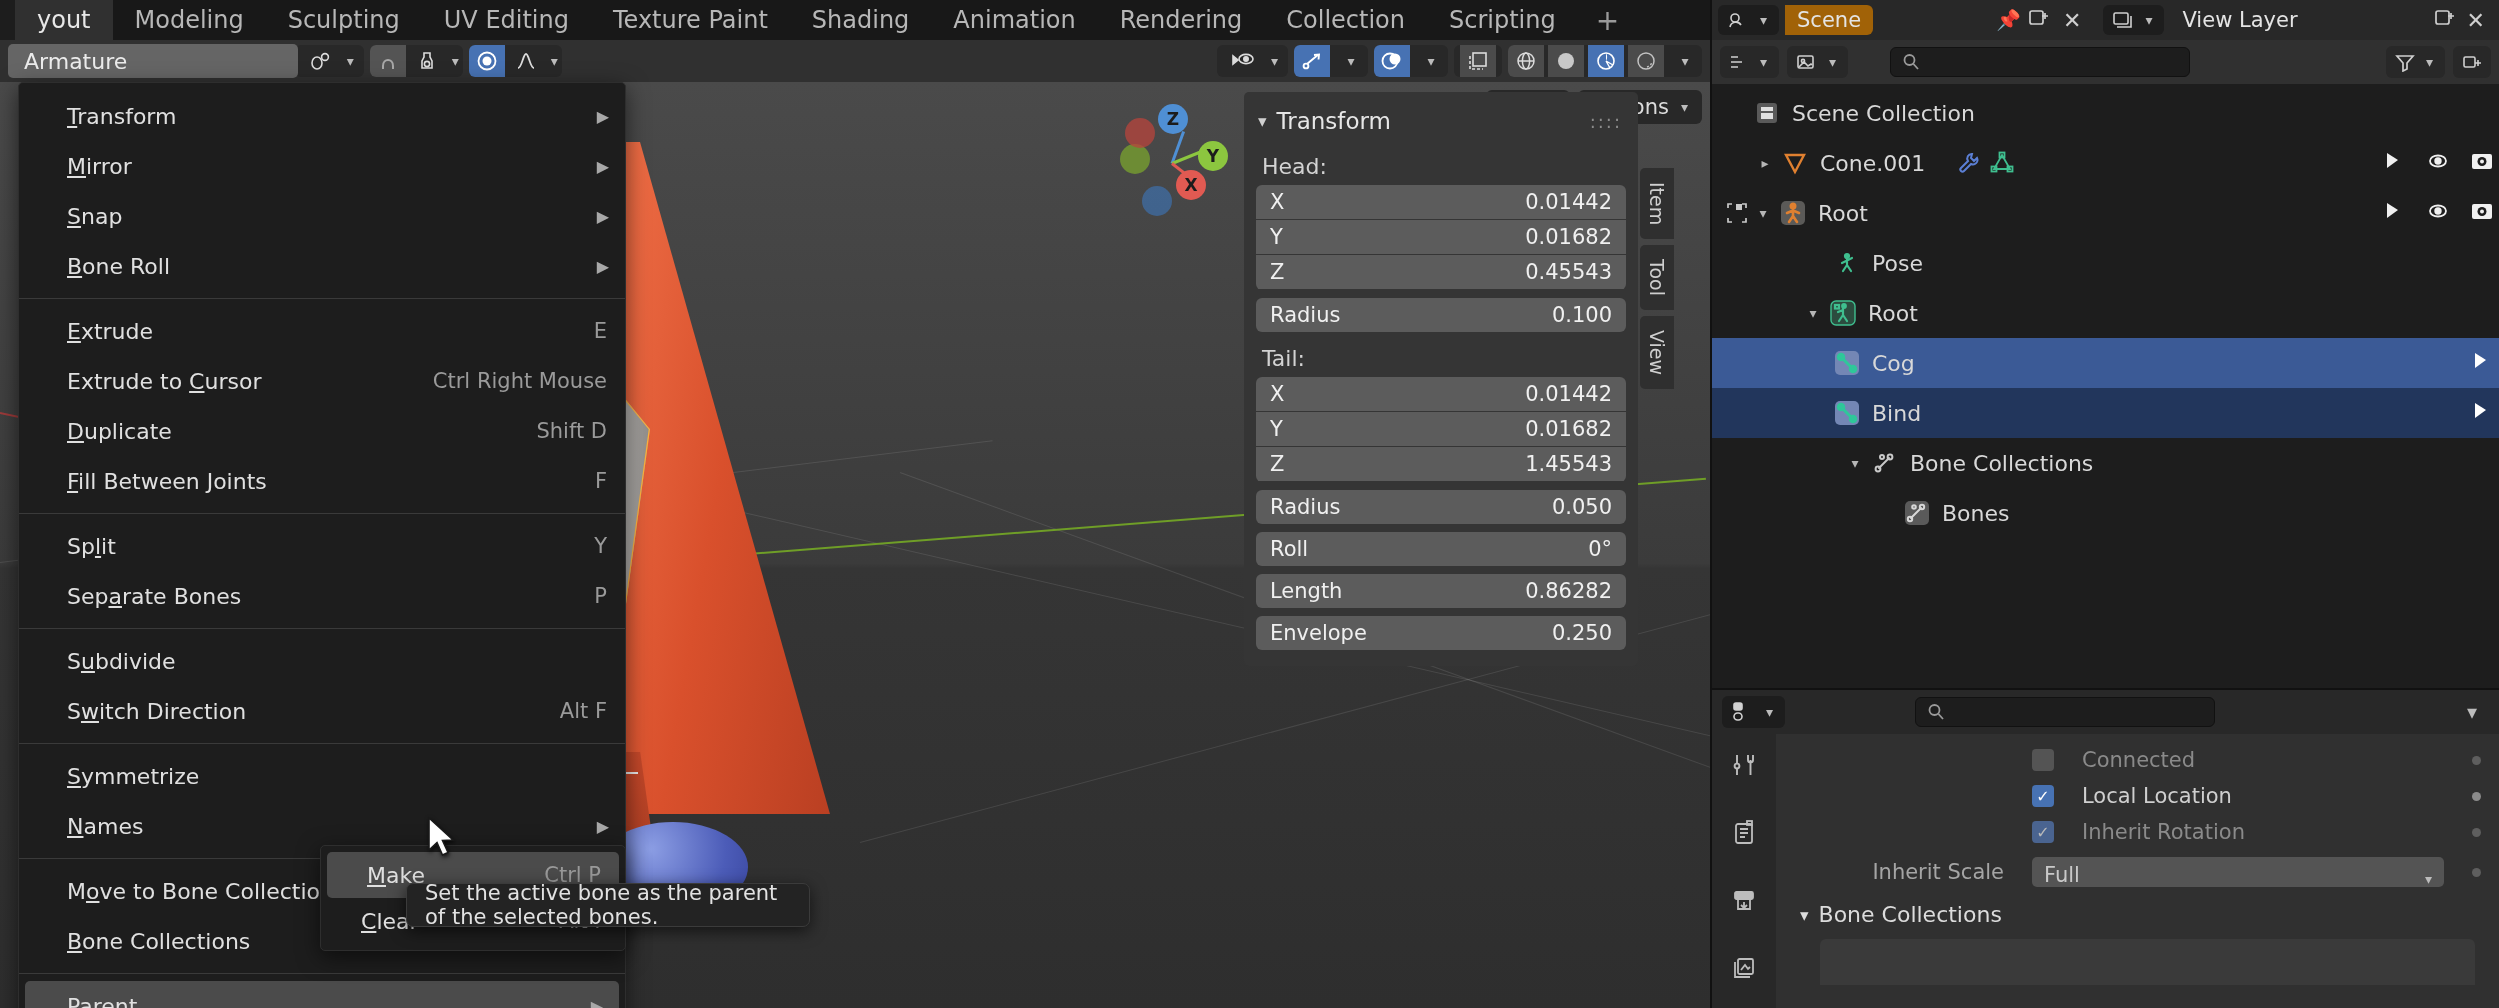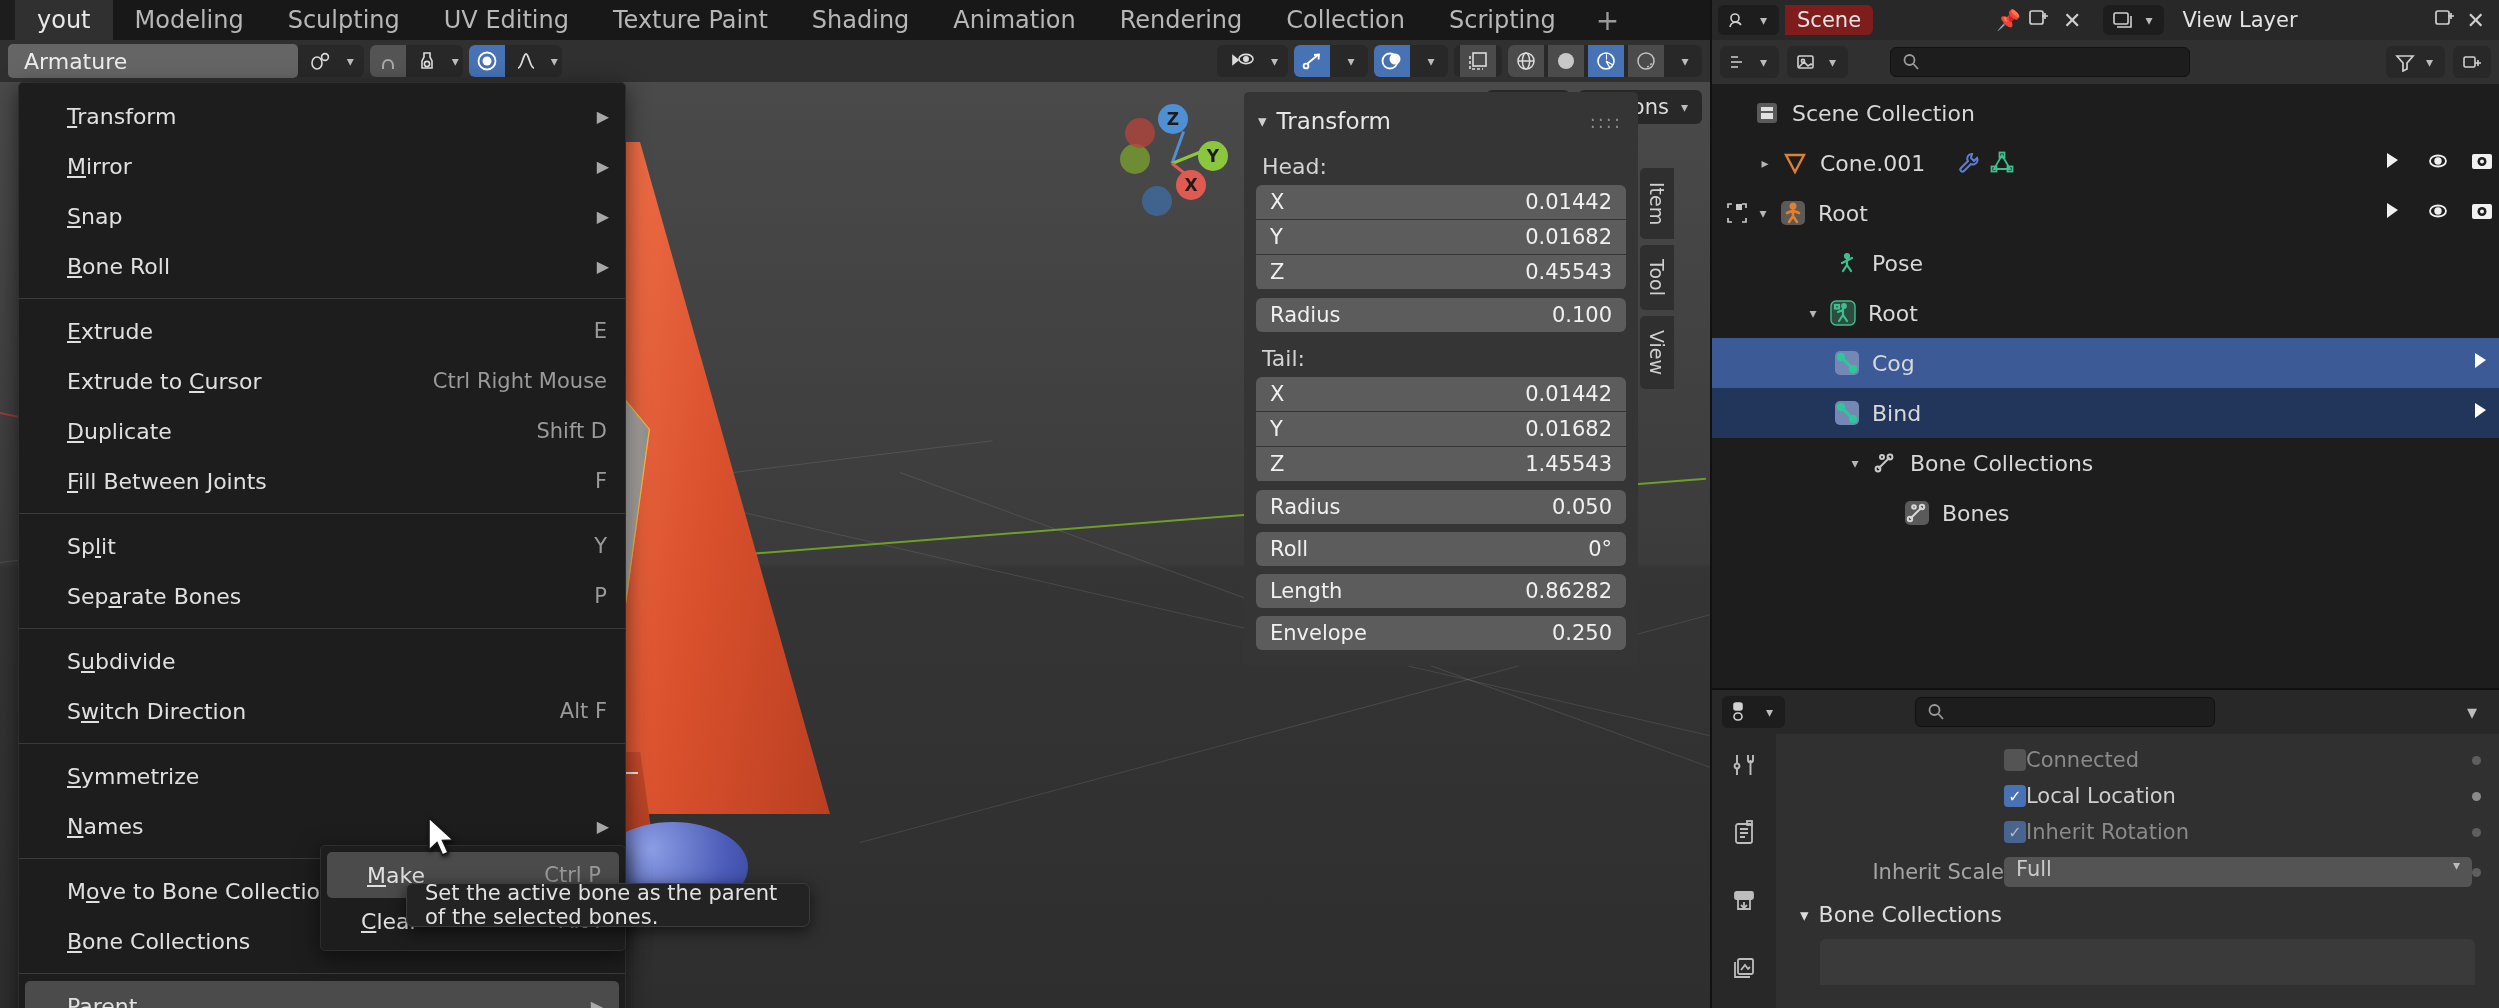--- a/index.html
+++ b/index.html
@@ -269,21 +269,21 @@
   
   .scene-header {
     position: absolute; left: 1712px; top: 0; width: 787px; height: 40px;
     background: #282828; display: flex; align-items: center; padding: 0 6px; gap: 6px;
     z-index: 5;
   }
   .sh-box {
     background: #1d1d1d; border-radius: 6px; height: 30px; display: flex;
     align-items: center; padding: 0 8px; gap: 6px; color: #d0d0d0; font-size: 20px;
   }
-  .sh-name { background: #7f1d1d; padding: 0 12px; height: 30px; display:flex; align-items:center;
+  .sh-name { background: #a16207; padding: 0 12px; height: 30px; display:flex; align-items:center;
              border-radius: 0 6px 6px 0; font-size: 21px; color: #e4e4e4; }
 
   
   .props {
     position: absolute; left: 1712px; top: 690px; width: 787px; height: 318px;
     background: #303030;
   }
   .pr-header {
     height: 44px; background: #282828; display: flex; align-items: center;
     padding: 0 10px; gap: 10px;
@@ -297,36 +297,36 @@
     flex: 0 0 300px; display: flex; align-items: center; padding: 0 10px;
     color: #8d8d8d; margin-left: 120px;
   }
   .pr-body { display: flex; height: 274px; }
   .pr-tabs {
     width: 64px; background: #282828; padding-top: 10px;
     display: flex; flex-direction: column; align-items: center; gap: 26px;
   }
   .pr-tab { width: 42px; height: 42px; display:flex; align-items:center; justify-content:center; color: #bdbdbd; }
   .pr-content { flex: 1; padding: 12px 18px 0 18px; }
-  .pr-row { height: 28px; display: flex; align-items: center; font-size: 21px; gap: 0; }
+  .pr-row { height: 28px; display: flex; align-items: center; font-size: 21px; gap: 28px; }
   .pr-row .rl { color: #cfcfcf; }
   .pr-row.dim .rl { color: #8a8a8a; }
   .pr-chk {
     width: 22px; height: 22px; border-radius: 4px; background: #545454;
     display:flex; align-items:center; justify-content:center;
     font-size: 16px; color: #fff;
   }
   .pr-chk.on { background: #4772b3; }
   .pr-chk.dimon { background: #4a6490; color: #b9b9b9; }
   .pr-dot { margin-left: auto; width: 9px; height: 9px; border-radius:50%; background:#8b8b8b; }
   .pr-dot.dim { background:#5e5e5e; }
   .pr-label-right { width: 210px; text-align: right; color:#a5a5a5; font-size: 21px; }
   .pr-select {
     flex: 1; background: #545454; border-radius: 5px; height: 30px; display: flex;
-    align-items: flex-start; padding: 0 12px; font-size: 21px; color: #c9c9c9;
+    align-items: flex-end; padding: 0 12px; font-size: 21px; color: #c9c9c9;
   }
   .pr-select .cv { margin-left: auto; font-size: 14px; color: #bcbcbc; }
   .pr-panelhdr { display:flex; align-items:center; gap:10px; font-size: 22px; color:#dcdcdc; padding: 14px 0 0 6px;}
   .pr-panelbox { margin-top: 12px; height: 46px; background: #3a3a3a; border-radius: 6px 6px 0 0; margin-left: 26px; margin-right: 6px;}
 
   .vsplit { position: absolute; left: 1710px; top: 0; width: 2px; height: 1008px; background: #111; z-index: 40; }
   .hsplit { position: absolute; left: 1712px; top: 688px; width: 787px; height: 2px; background: #111; z-index: 40; }
 </style>
 </head>
 <body>

